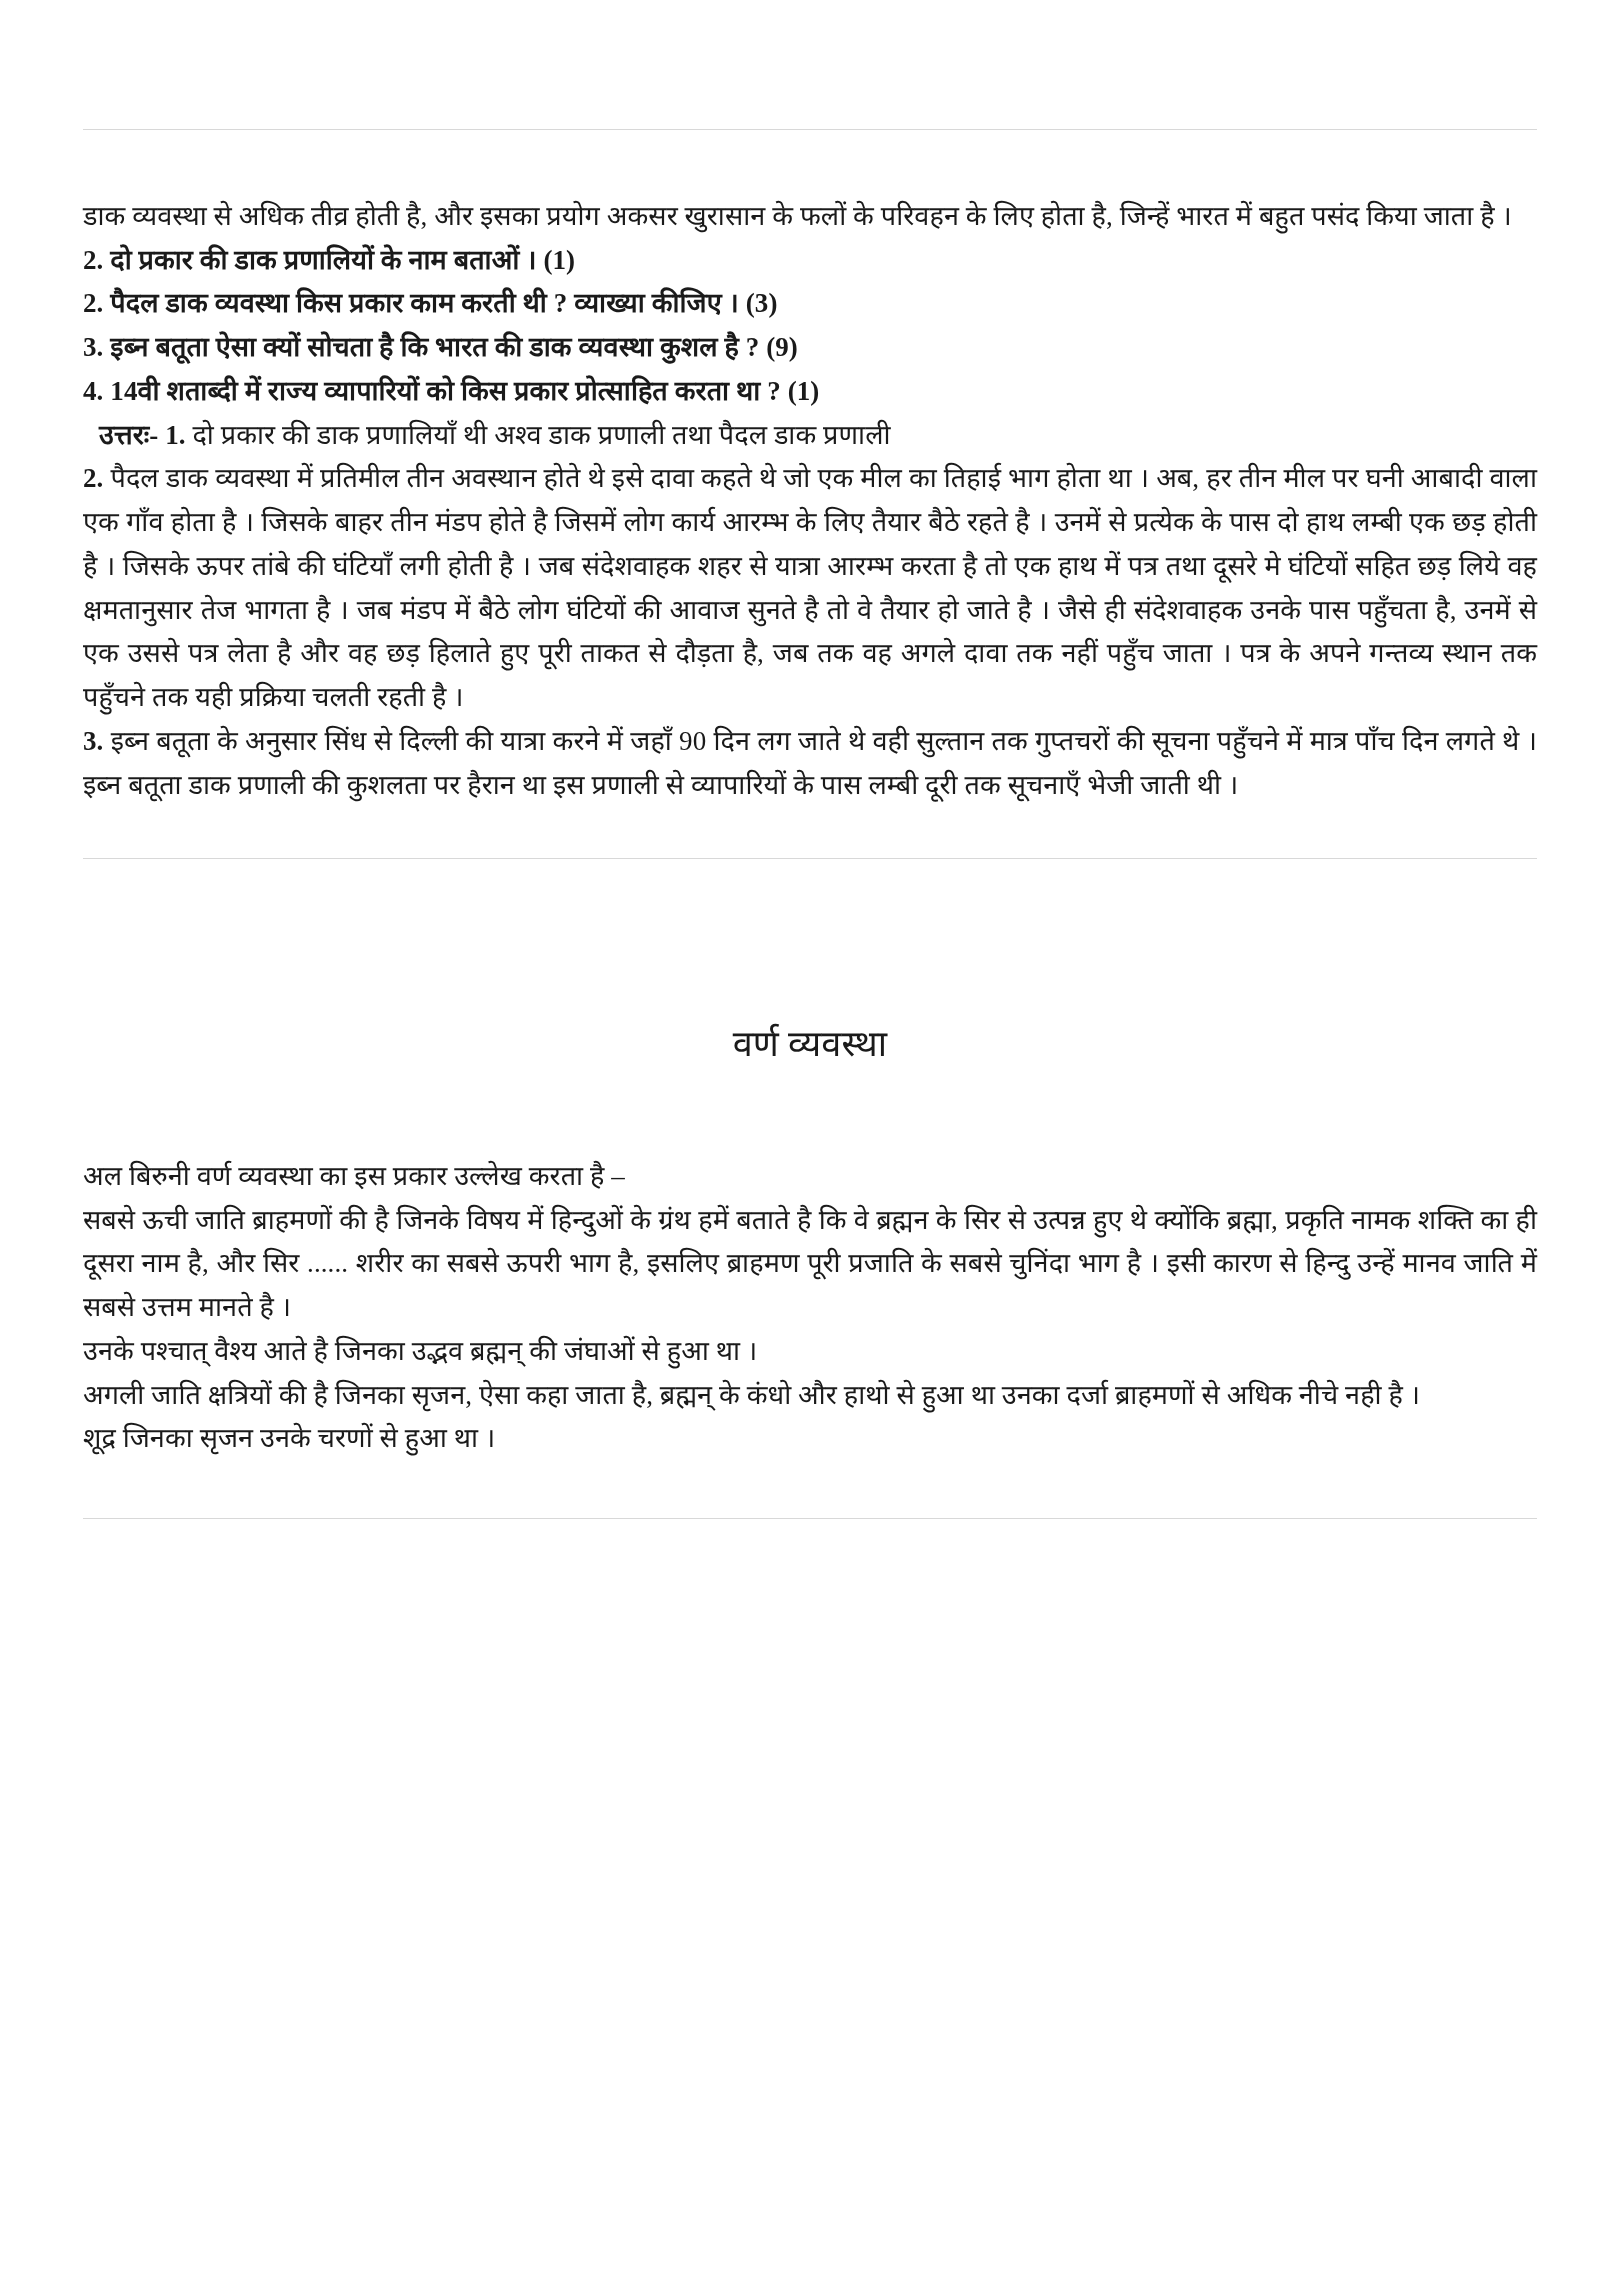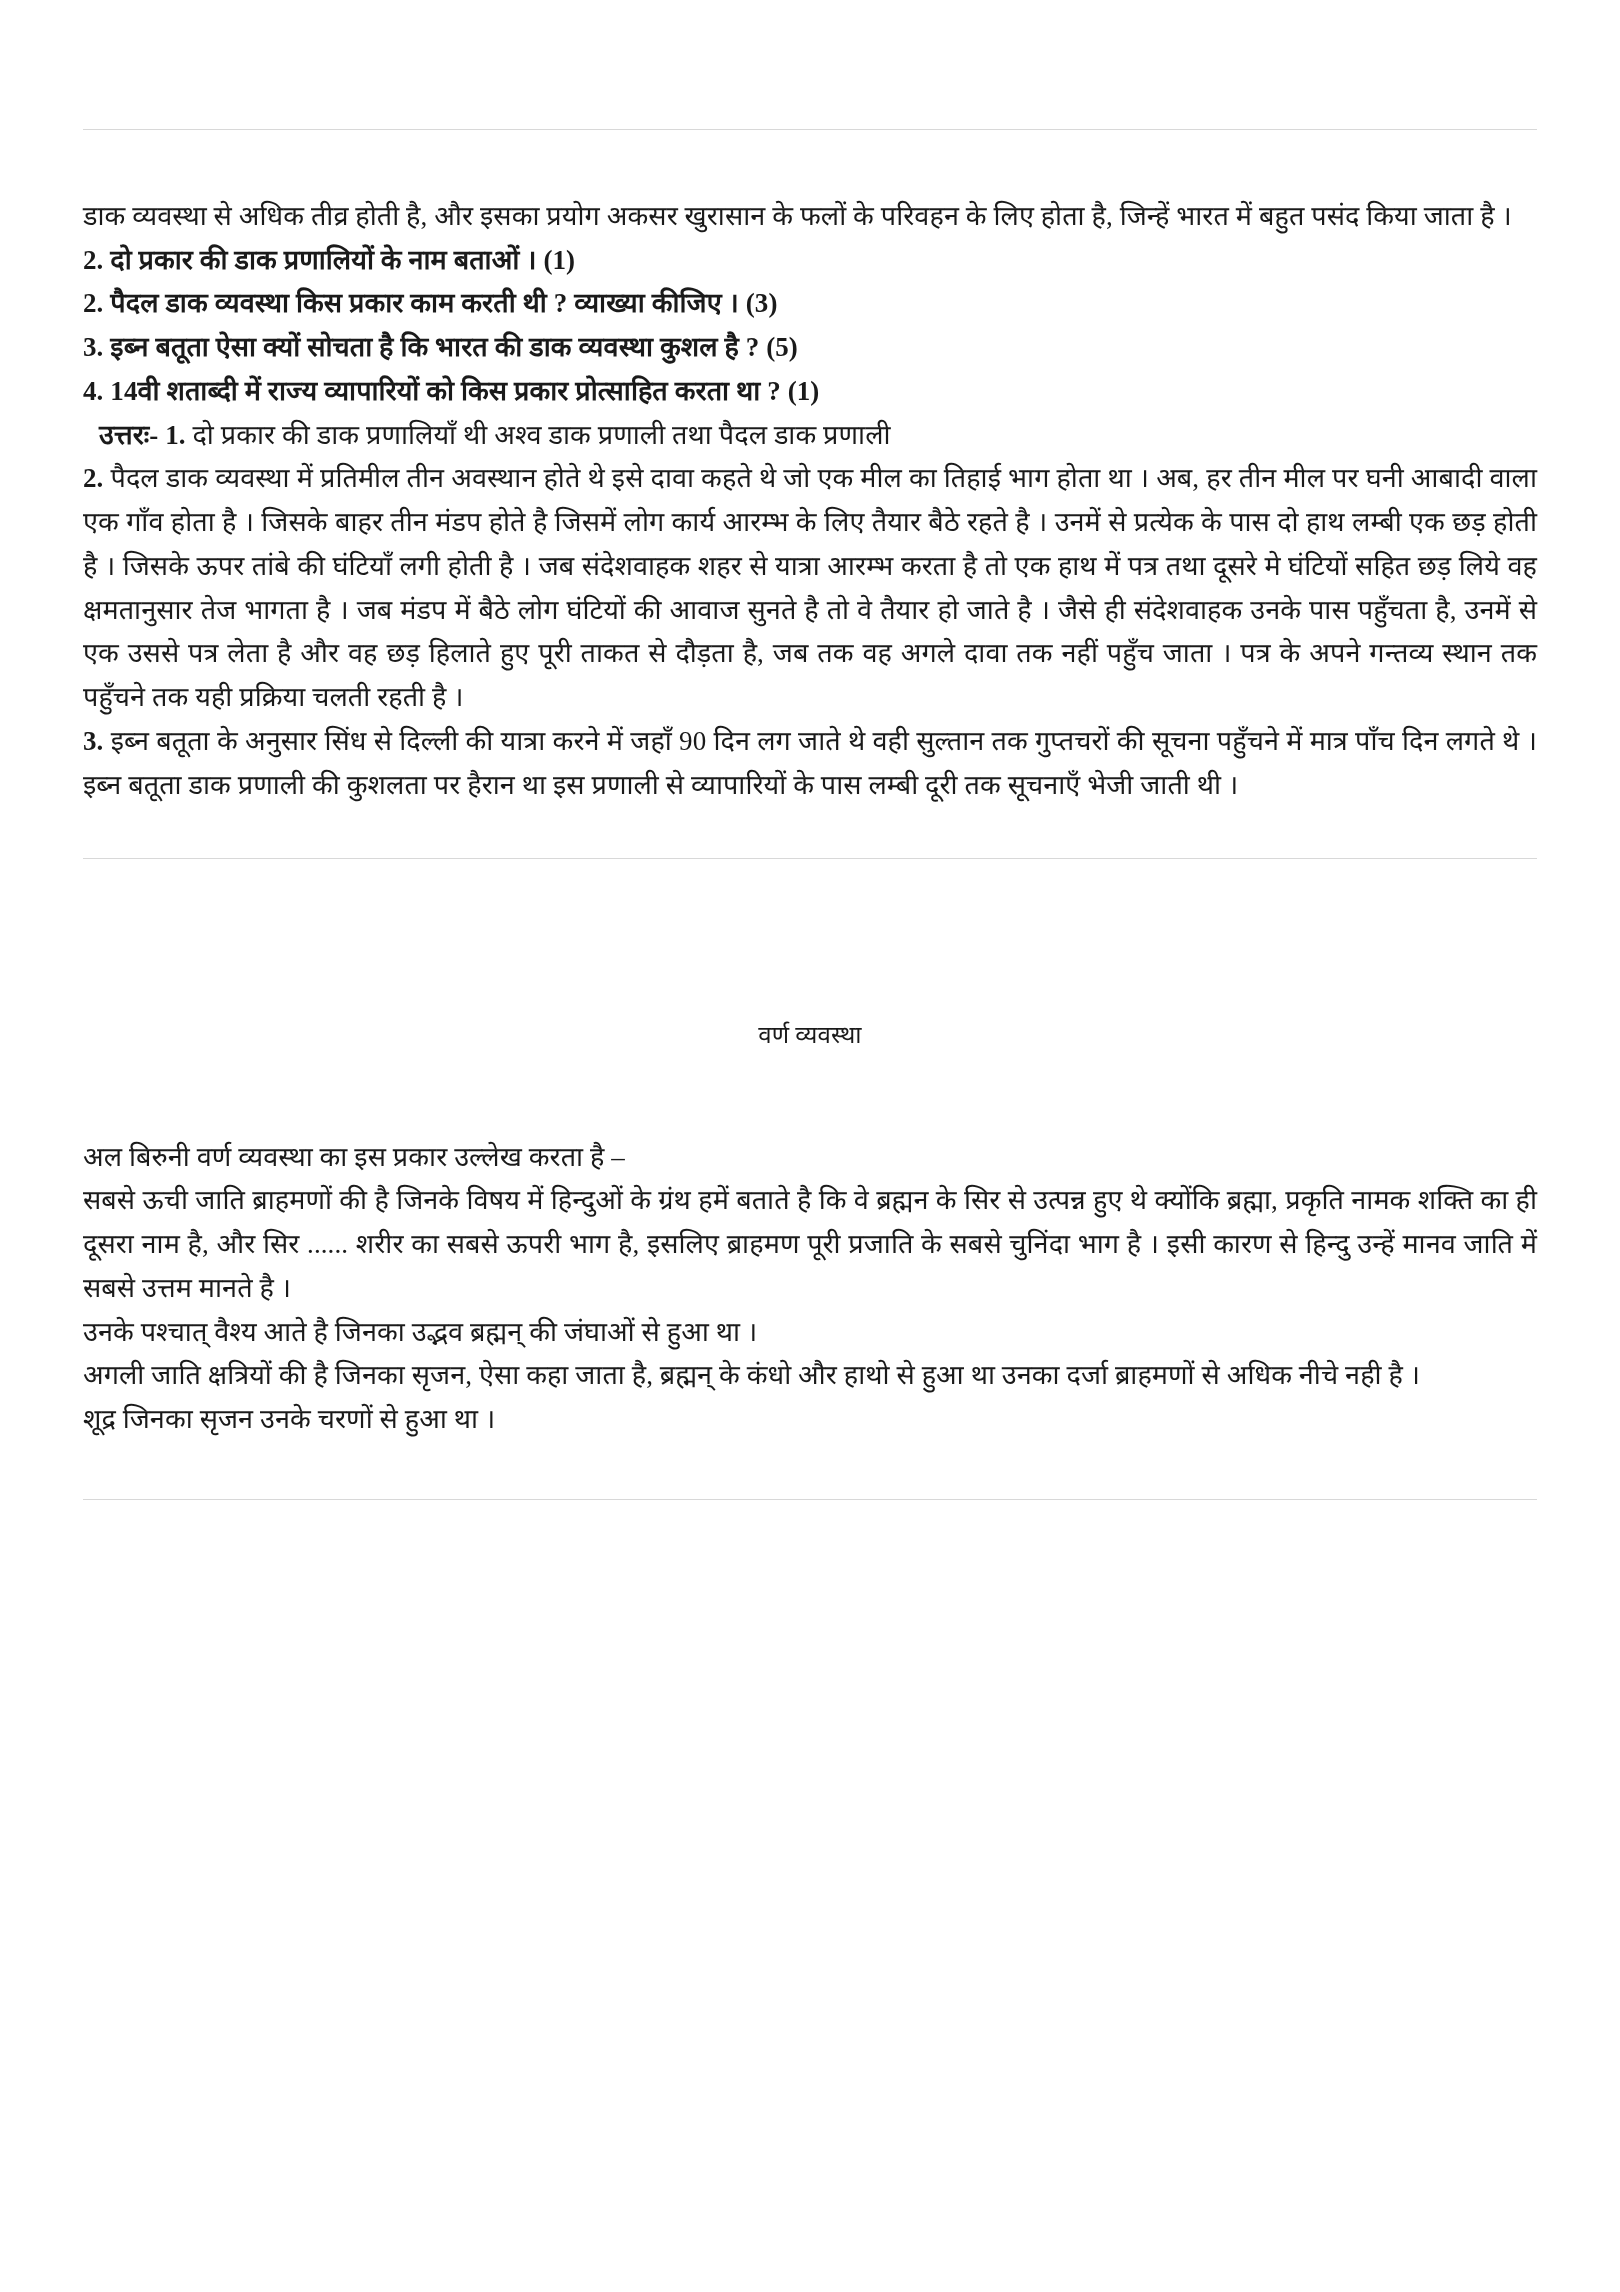--- a/index.html
+++ b/index.html
@@ -59,21 +59,21 @@
     font-weight: 700;
     margin-left: 16px;
   }
   .num {
     font-weight: 700;
   }
 
   .section-heading {
     margin-top: 157px;
     text-align: center;
-    font-size: 24px;
+    font-size: 36px;
     font-weight: 400;
     line-height: 1.6;
   }
 
   .block-b { margin-top: 81px; }
 
   .justify {
     text-align: justify;
     text-justify: inter-word;
   }
@@ -85,21 +85,21 @@
   <div class="content">
 
     <hr class="rule rule-top">
 
     <div class="block-a">
 
       <p class="body justify">डाक व्यवस्था से अधिक तीव्र होती है, और इसका प्रयोग अकसर खुरासान के फलों के परिवहन के लिए होता है, जिन्हें भारत में बहुत पसंद किया जाता है ।</p>
 
       <p class="q">2. दो प्रकार की डाक प्रणालियों के नाम बताओं । (1)</p>
       <p class="q">2. पैदल डाक व्यवस्था किस प्रकार काम करती थी ? व्याख्या कीजिए । (3)</p>
-      <p class="q">3. इब्न बतूता ऐसा क्यों सोचता है कि भारत की डाक व्यवस्था कुशल है ? (5)</p>
+      <p class="q">3. इब्न बतूता ऐसा क्यों सोचता है कि भारत की डाक व्यवस्था कुशल है ? (9)</p>
       <p class="q">4. 14वी शताब्दी में राज्य व्यापारियों को किस प्रकार प्रोत्साहित करता था ? (1)</p>
 
       <p class="ans-first">
         <span class="lead">उत्तरः-</span>
         <span class="num">1.</span>
         <span>दो प्रकार की डाक प्रणालियाँ थी अश्व डाक प्रणाली तथा पैदल डाक प्रणाली</span>
       </p>
 
       <p class="body justify">
         <span class="num">2.</span>

